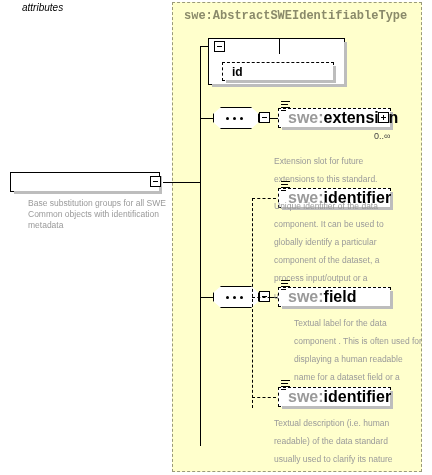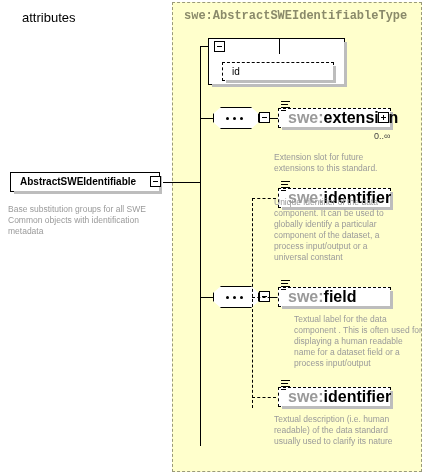--- a/index.html
+++ b/index.html
@@ -78,27 +78,26 @@
   
   #root-node {
     left: 10px;
     top: 172px;
     width: 150px;
     height: 20px;
   }
   #root-node .node-label { font-size: 10px; font-weight: bold; }
   #root-desc {
     position: absolute;
-    left: 8px;
+    left: 28px;
     top: 198px;
     width: 152px;
     font-size: 8.5px;
     line-height: 11px;
     color: #9a9a9a;
-    margin-top: 6px;
   }
 
   
   #attr-container {
     left: 208px;
     top: 38px;
     width: 137px;
     height: 47px;
   }
   #attr-tab {
@@ -108,31 +107,32 @@
     width: 72px;
     height: 16px;
     background: #ffffff;
     border: 1px solid #000000;
     border-bottom: none;
     box-sizing: border-box;
   }
   #attr-tab-label {
     position: absolute;
     left: 22px;
-    top: 10px;
-    font-size: 13px;
+    top: 2px;
+    font-size: 10px;
+    font-style: italic;
     color: #000000;
   }
   #attr-node {
     left: 222px;
     top: 62px;
     width: 112px;
     height: 19px;
   }
-  #attr-node .node-label { font-weight: normal; font-size: 10px; color: #000; }
+  #attr-node .node-label { font-weight: bold; font-size: 12px; color: #000; }
 
   
   .toggle {
     position: absolute;
     width: 11px;
     height: 11px;
     background: #ffffff;
     border: 1px solid #000000;
     box-sizing: border-box;
   }
@@ -215,21 +215,21 @@
   }
   .doc-icon i:nth-child(1) { top: 0px; width: 9px; }
   .doc-icon i:nth-child(2) { top: 3px; width: 7px; }
   .doc-icon i:nth-child(3) { top: 6px; width: 9px; }
   .doc-icon i:nth-child(4) { top: 9px; width: 5px; }
 
   
   .elem-desc {
     position: absolute;
     font-size: 8.5px;
-    line-height: 11px;
+    line-height: 18px;
     color: #9a9a9a;
   }
 
   .cardinality {
     position: absolute;
     font-size: 9px;
     color: #444444;
     white-space: nowrap;
   }
 
@@ -255,21 +255,20 @@
 </style>
 </head>
 <body>
 
 <div id="type-panel"></div>
 <div id="type-panel-title">swe:AbstractSWEIdentifiableType</div>
 
 <div class="node solid-box" id="root-node">
   <div class="shadow-r"></div>
   <div class="shadow-b"></div>
-  <span class="node-label">AbstractSWEIdentifiable</span>
 </div>
 <div class="toggle" style="left:150px; top:176px;"></div>
 <div id="root-desc">Base substitution groups for all SWE Common objects with identification metadata</div>
 
 <div class="ln h" style="left:163px; top:182px; width:37px;"></div>
 <div class="ln v" style="left:200px; top:46px; height:400px;"></div>
 
 <div class="ln h" style="left:200px; top:46px; width:9px;"></div>
 
 <div class="ln h" style="left:200px; top:118px; width:13px;"></div>

